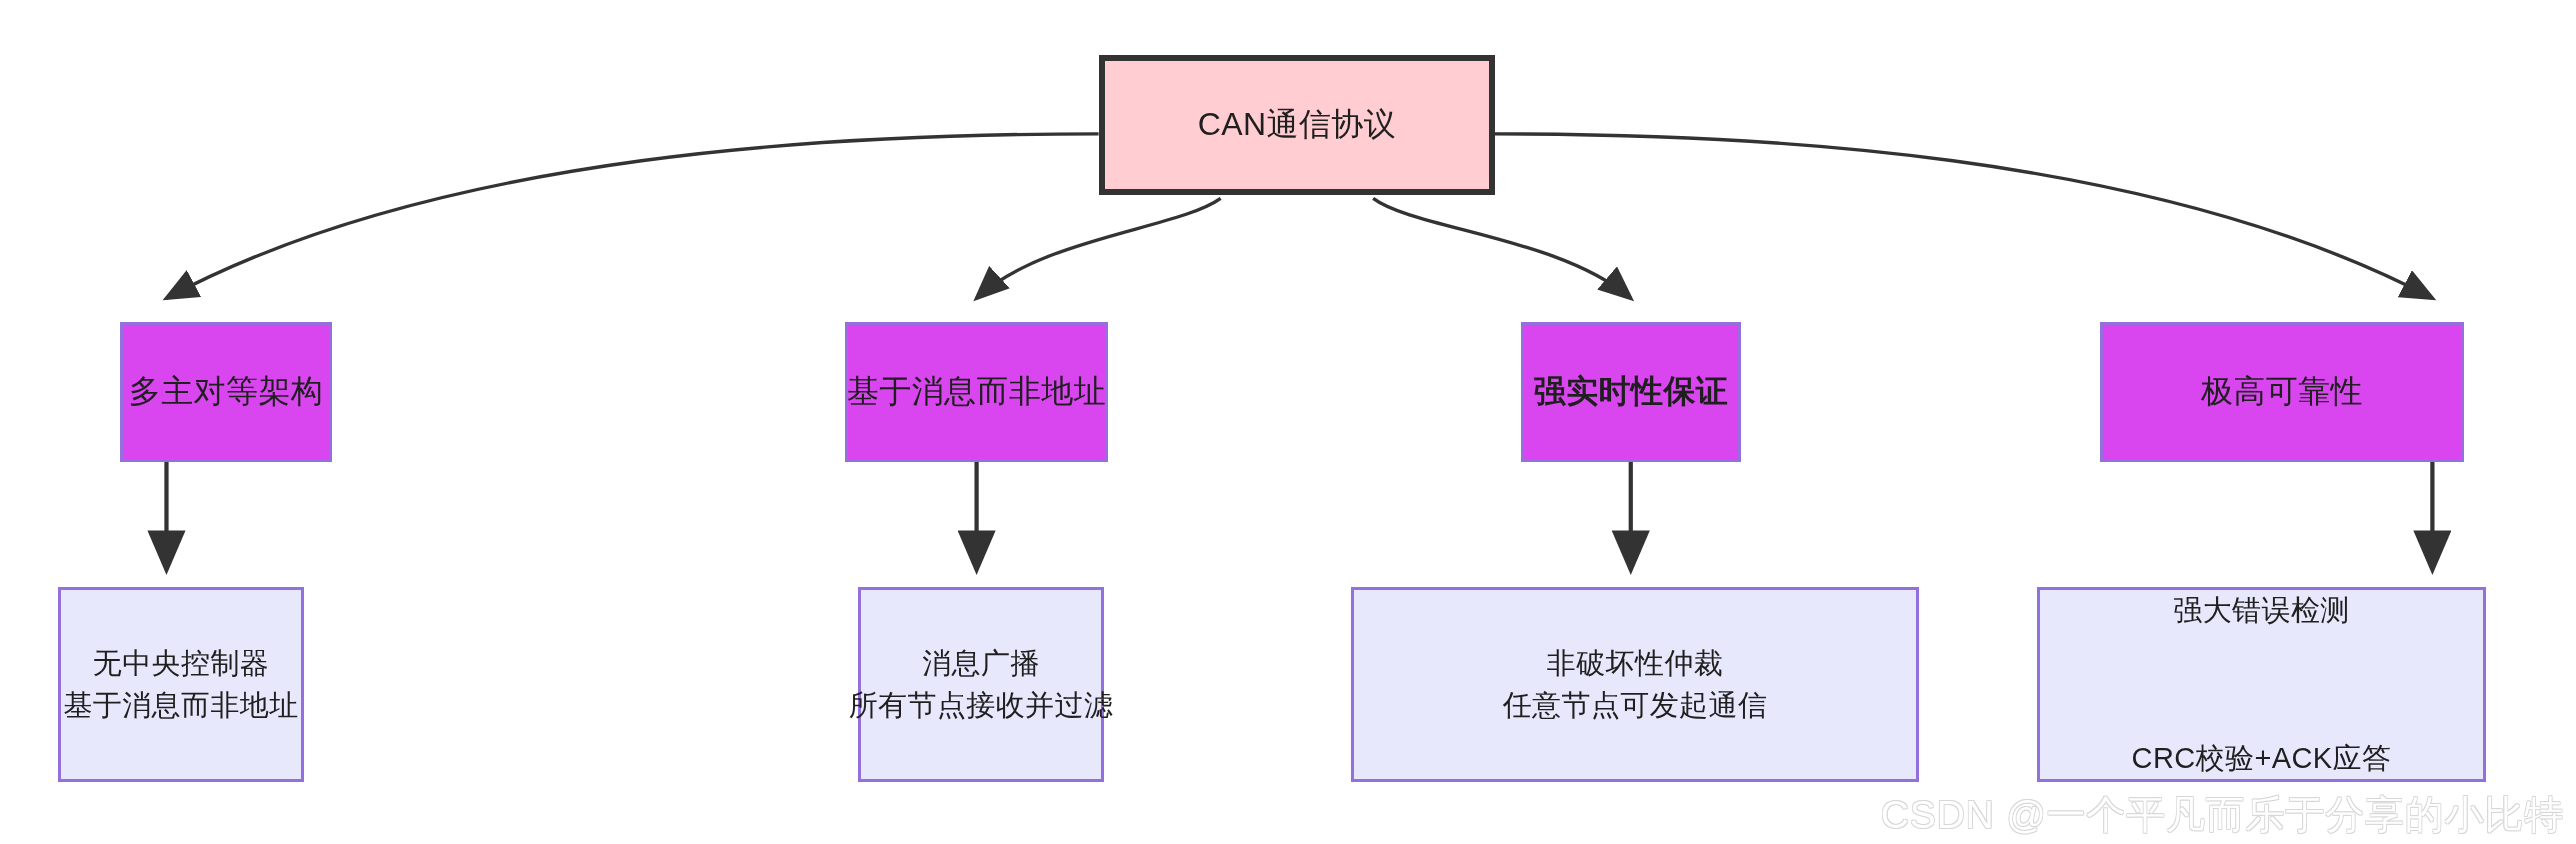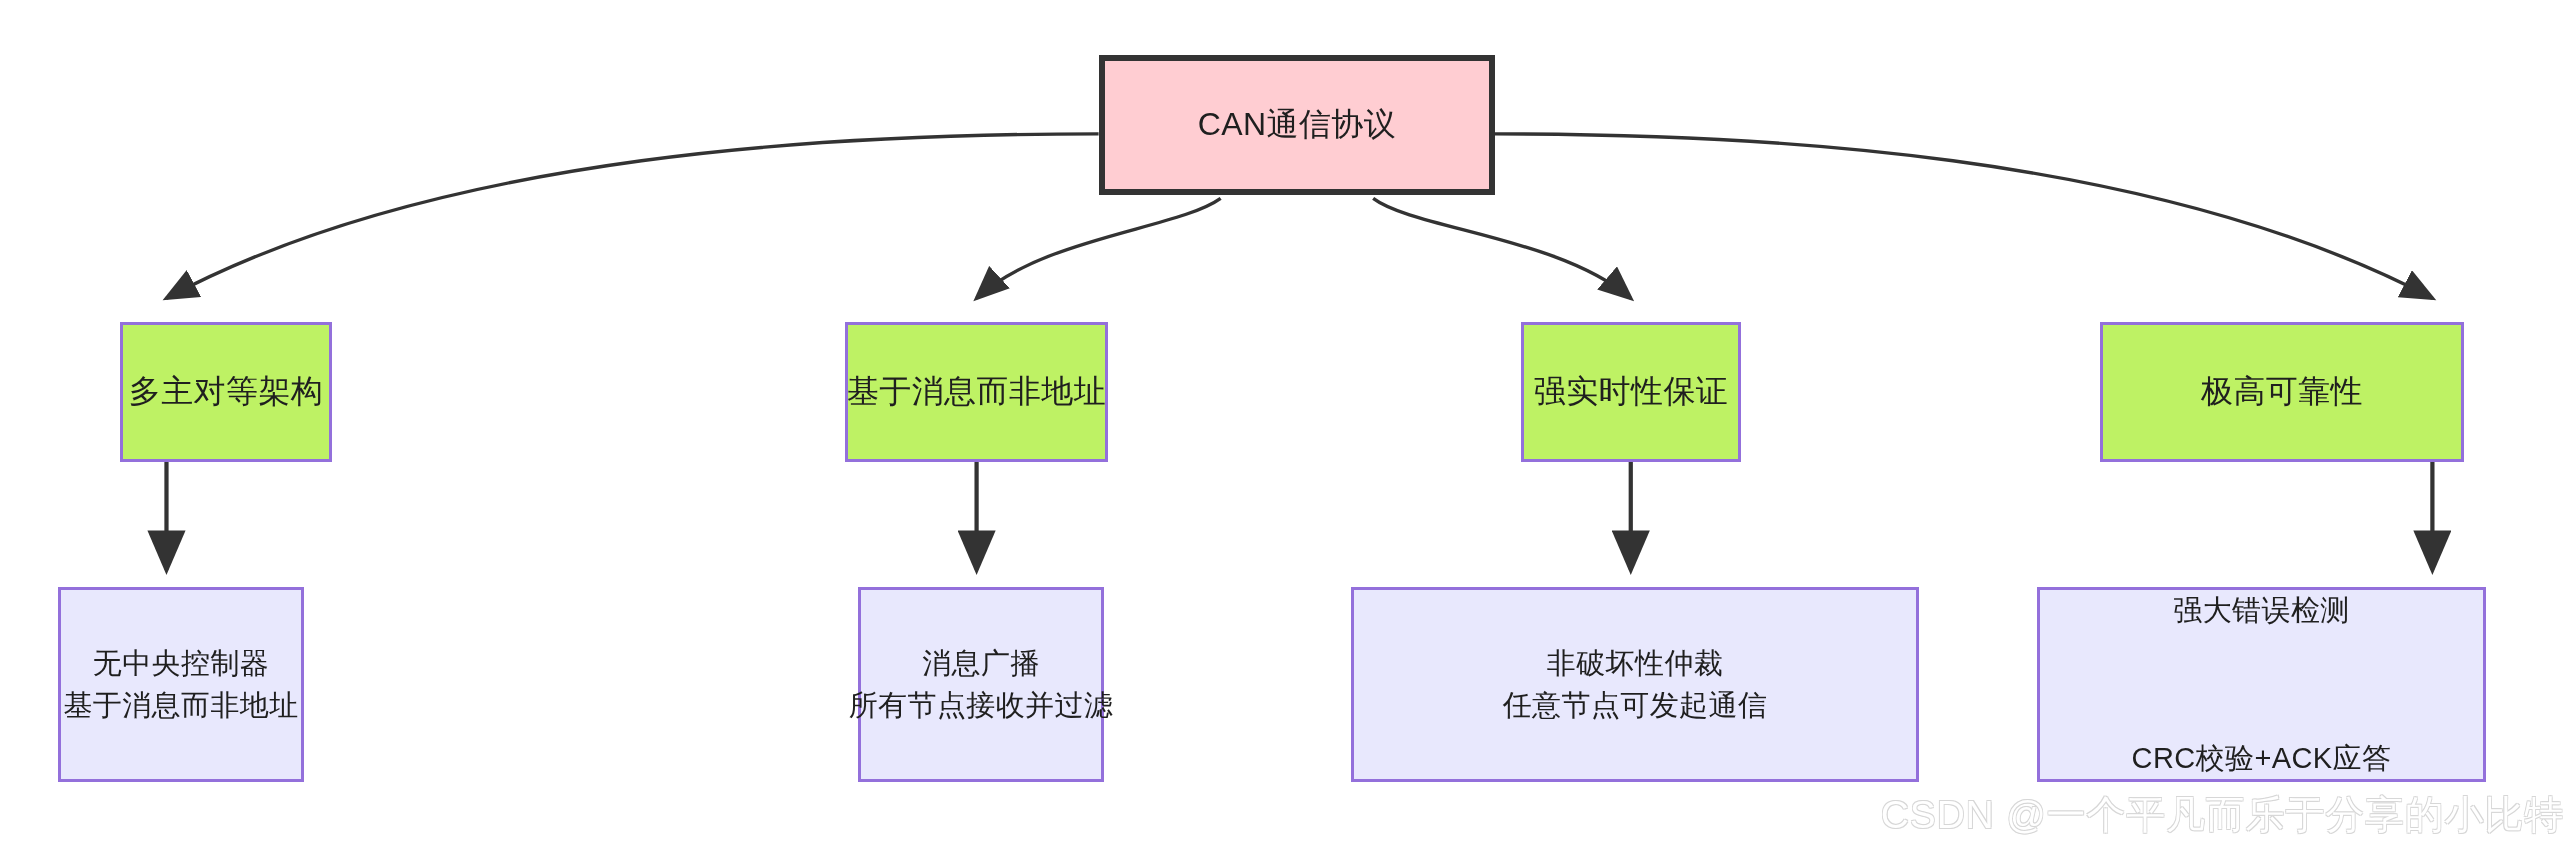--- a/index.html
+++ b/index.html
@@ -41,21 +41,21 @@
     color: #1f1f1f;
     line-height: 1.42;
     letter-spacing: 0.4px;
   }
   .node-root {
     background: #ffcdd2;
     border: 6px solid #333333;
     font-size: 32px;
   }
   .node-branch {
-    background: #bef264;
+    background: #d946ef;
     border: 3.4px solid #9370db;
     font-size: 32px;
   }
   .node-leaf {
     background: #e8e8fd;
     border: 3.4px solid #9370db;
     font-size: 29px;
   }
   .node-line {
     display: block;
@@ -109,21 +109,21 @@
   </div>
 
   <div class="node node-branch" style="left:120px; top:322px; width:212px; height:140px;">
     <span class="node-line">多主对等架构</span>
   </div>
 
   <div class="node node-branch" style="left:845px; top:322px; width:263px; height:140px;">
     <span class="node-line">基于消息而非地址</span>
   </div>
 
-  <div class="node node-branch" style="left:1521px; top:322px; width:220px; height:140px;">
+  <div class="node node-branch" style="left:1521px; top:322px; width:220px; height:140px;font-weight:bold;">
     <span class="node-line">强实时性保证</span>
   </div>
 
   <div class="node node-branch" style="left:2100px; top:322px; width:364px; height:140px;">
     <span class="node-line">极高可靠性</span>
   </div>
 
   <div class="node node-leaf" style="left:58px; top:587px; width:246px; height:195px;">
     <span class="node-line">无中央控制器</span>
     <span class="node-line">基于消息而非地址</span>

